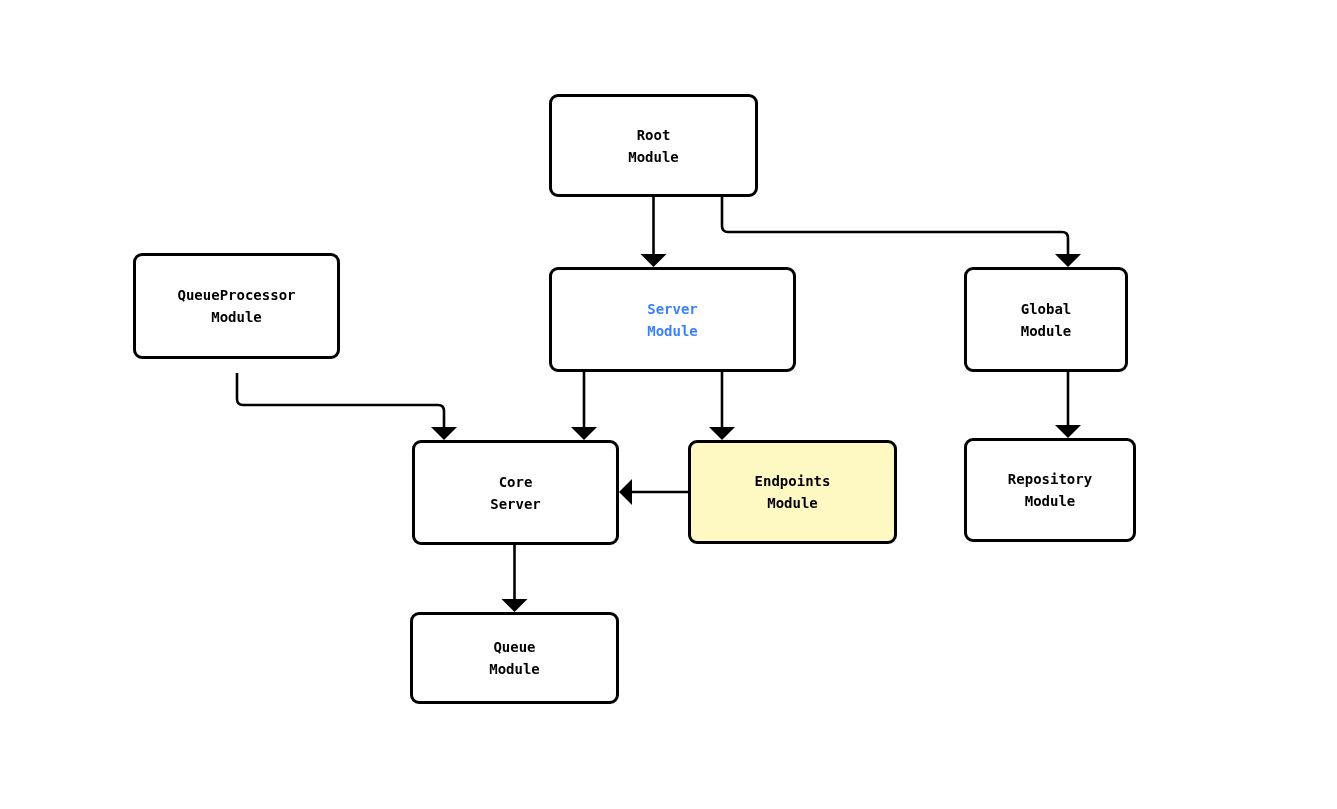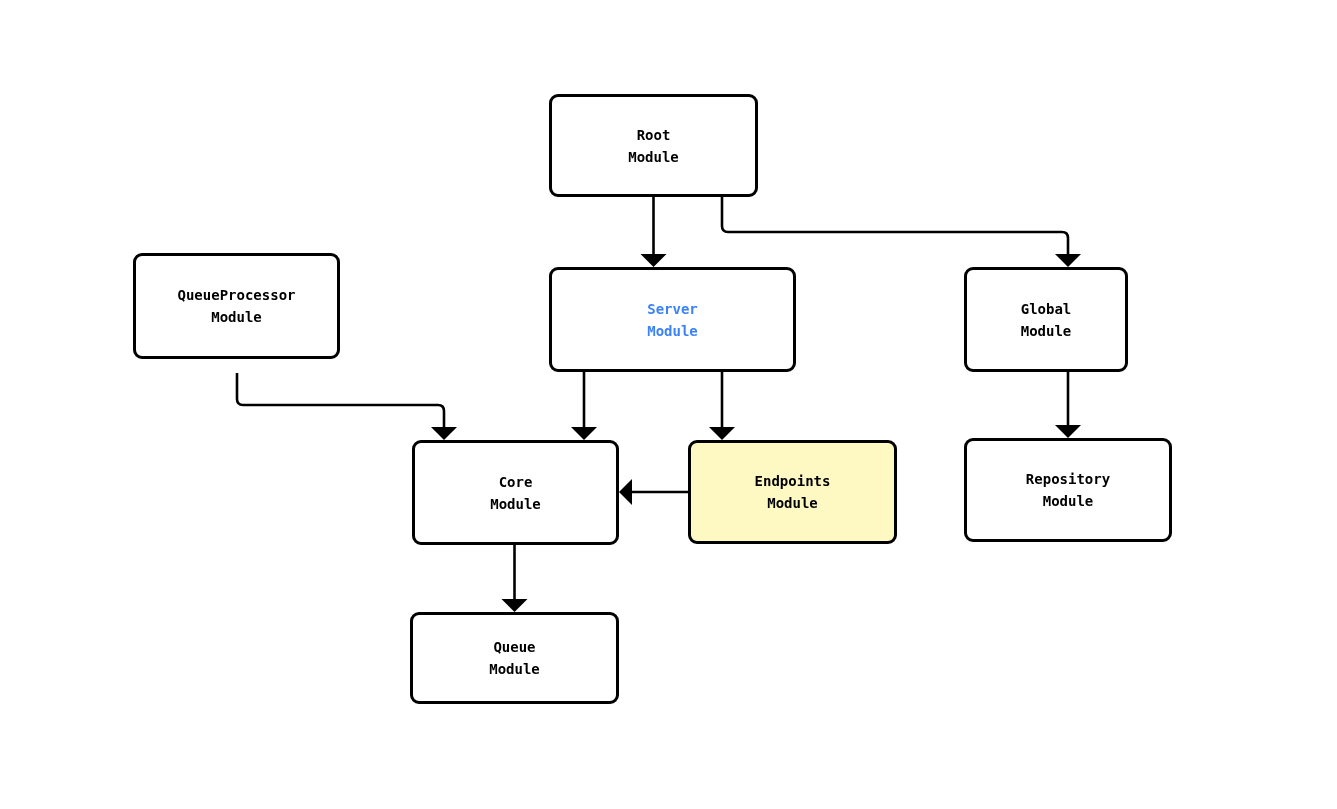--- a/index.html
+++ b/index.html
@@ -86,27 +86,27 @@
       <div class="node" style="left: 549px; top: 267px; width: 247px; height: 105px; background: rgb(255, 255, 255); border-color: rgb(0, 0, 0); border-width: 3px; color: #3b82f6;">
         <span class="node-label">Server
 Module</span>
       </div>
       <div class="node" style="left: 964px; top: 267px; width: 164px; height: 105px; background: rgb(255, 255, 255); border-color: rgb(0, 0, 0); border-width: 3px; color: rgb(0, 0, 0);">
         <span class="node-label">Global
 Module</span>
       </div>
       <div class="node" style="left: 412px; top: 440px; width: 207px; height: 105px; background: rgb(255, 255, 255); border-color: rgb(0, 0, 0); border-width: 3px; color: rgb(0, 0, 0);">
         <span class="node-label">Core
-Module</span>
+Server</span>
       </div>
       <div class="node" style="left: 688px; top: 440px; width: 209px; height: 104px; background: #fef9c3; border-color: rgb(0, 0, 0); border-width: 3px; color: rgb(0, 0, 0);">
         <span class="node-label">Endpoints
 Module</span>
       </div>
-      <div class="node" style="left: 964px; top: 438px; width: 208px; height: 104px; background: rgb(255, 255, 255); border-color: rgb(0, 0, 0); border-width: 3px; color: rgb(0, 0, 0);">
+      <div class="node" style="left: 964px; top: 438px; width: 172px; height: 104px; background: rgb(255, 255, 255); border-color: rgb(0, 0, 0); border-width: 3px; color: rgb(0, 0, 0);">
         <span class="node-label">Repository
 Module</span>
       </div>
       <div class="node" style="left: 410px; top: 612px; width: 209px; height: 92px; background: rgb(255, 255, 255); border-color: rgb(0, 0, 0); border-width: 3px; color: rgb(0, 0, 0);">
         <span class="node-label">Queue
 Module</span>
       </div>
     </div>
 </div>
 

